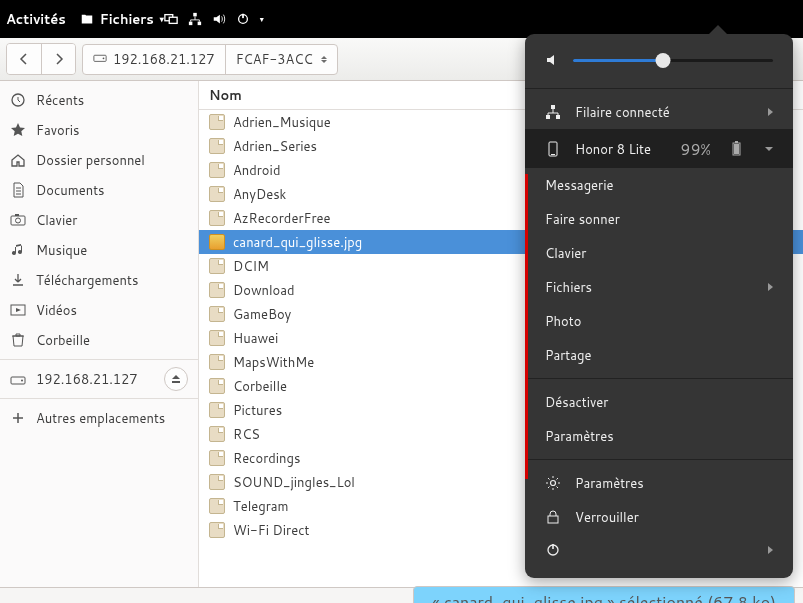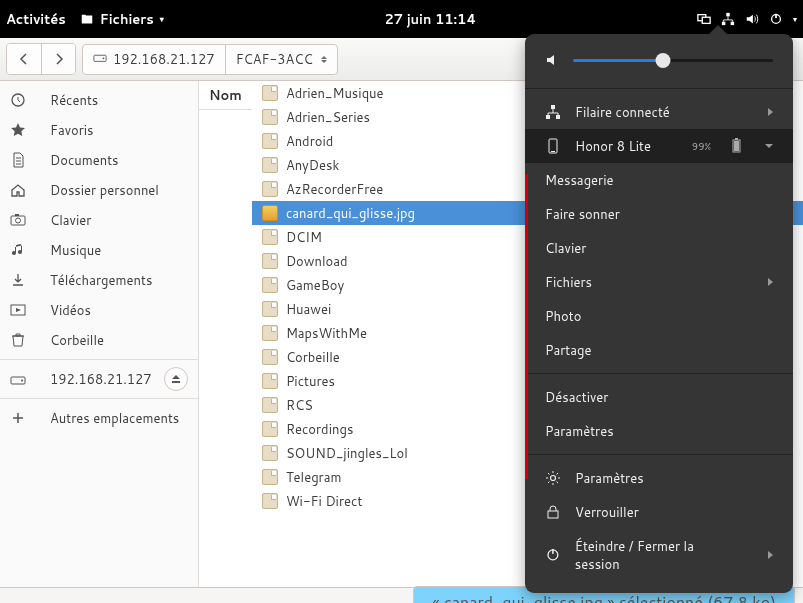--- a/index.html
+++ b/index.html
@@ -19,25 +19,25 @@
 .navbtn+.navbtn{border-left:1px solid #cfc8c4}
 .path{display:flex;align-items:center;border:1px solid #cfc8c4;border-radius:4px;height:31px;background:#fdfdfd;overflow:hidden}
 .pathseg{display:flex;align-items:center;padding:0 10px;gap:6px;height:100%}
 .pathseg+.pathseg{border-left:1px solid #cfc8c4}
 .carets{display:flex;flex-direction:column;gap:1px;margin-left:2px}
 .caret{width:0;height:0;border-left:3px solid transparent;border-right:3px solid transparent}
 .caret.up{border-bottom:3px solid #6d6d6d}
 .caret.dn{border-top:3px solid #6d6d6d}
 .content{display:flex;height:calc(603px - 26px - 43px - 28px)}
 .sidebar{width:199px;background:#fbfafa;border-right:1px solid #e1ddda;padding-top:4px}
-.sbitem{display:flex;align-items:center;gap:24px;padding:6px 10px;color:#2e2e2e}
+.sbitem{display:flex;align-items:center;gap:10px;padding:6px 10px;color:#2e2e2e}
 .sbitem.sep{border-top:1px solid #e1ddda;margin-top:4px;padding-top:10px;position:relative}
 .eject{position:absolute;right:10px;width:24px;height:24px;border:1px solid #cfc8c4;border-radius:12px;background:#fdfdfd;display:flex;align-items:center;justify-content:center}
 .sbi{width:16px;height:16px;display:inline-flex;align-items:center;justify-content:center}
-.main{flex:1;background:#fff;display:flex;flex-direction:row}
+.main{flex:1;background:#fff;display:flex;flex-direction:column}
 .colhead{height:29px;display:flex;align-items:center;padding:0 10px;font-weight:bold;border-bottom:1px solid #e1ddda;background:#fff;color:#2e2e2e}
 .flist{flex:1;overflow:auto}
 .frow{display:flex;align-items:center;padding:3px 10px;gap:8px}
 .frow.sel{background:#4a90d9}
 .frow.sel *{color:#fff}
 .fico{width:16px;height:16px;background:#e8dcc4;border:1px solid #c4b590;border-radius:2px;flex-shrink:0;position:relative}
 .fico::after{content:"";position:absolute;right:1px;top:1px;width:4px;height:4px;background:#fff;border-bottom:1px solid #c4b590;border-left:1px solid #c4b590}
 .fico.img{background:linear-gradient(#f0d060,#e8a030);border-color:#d09020}
 .fico.img::after{display:none}
 .statusbar{height:28px;border-top:1px solid #cfc8c4;display:flex;align-items:center;justify-content:flex-end;padding:0 8px;background:#f6f5f4}
@@ -47,21 +47,21 @@
 .vol{display:flex;align-items:center;gap:12px;padding:6px 20px 14px}
 .voltrack{flex:1;height:3px;background:#1a1a1a;border-radius:2px;position:relative}
 .volfill{position:absolute;left:0;top:0;height:100%;background:#2e7bd6;border-radius:2px}
 .volthumb{position:absolute;top:-6px;width:15px;height:15px;background:#e8e8e8;border-radius:50%;transform:translateX(-50%)}
 .prow{display:flex;align-items:center;gap:14px;padding:8px 20px}
 .prow.sel{background:#202020}
 .prow.sub{}
 .pico{width:16px;height:16px;display:inline-flex;align-items:center;justify-content:center}
 .pico svg{fill:#eee}
 .psp{flex:1}
-.batt{font-size:10px;color:#aaa;margin-right:4px}
+.batt{font-size:16px;color:#aaa;margin-right:4px}
 .chev{width:0;height:0;border-top:4px solid transparent;border-bottom:4px solid transparent;border-left:5px solid #999}
 .caret-d{width:0;height:0;border-left:4px solid transparent;border-right:4px solid transparent;border-top:4px solid #999}
 .divider{height:1px;background:#222;margin:6px 0}
 .redbar{position:absolute;left:0;top:140px;width:3px;height:305px;background:#d40000;z-index:102}
 </style>
 </head>
 <body>
 
 <div class="topbar">
   <div class="tb-left">
@@ -69,21 +69,20 @@
     <span class="tb-item">
       <span class="tb-ico">
           <svg viewBox="0 0 16 16">
             <path d="M2 3h4l1 1h7v9H2z"></path>
           </svg>
         </span>
       <span>Fichiers</span>
       <span style="font-size:8px">▾</span>
     </span>
   </div>
-  <div class="tb-center"><span>27 juin  11:14</span></div>
   <div class="tb-right">
     <span class="tb-ico">
         <svg viewBox="0 0 16 16">
           <rect x="1" y="3" width="9" height="7" fill="none" stroke="#fff" stroke-width="1.5"></rect>
           <rect x="6" y="6" width="9" height="7" fill="#000" stroke="#fff" stroke-width="1.5"></rect>
         </svg>
       </span>
     <span class="tb-ico">
         <svg viewBox="0 0 16 16">
           <rect x="6" y="1" width="4" height="4" fill="#fff"></rect>
@@ -155,33 +154,33 @@
         <span class="sbi">
           <svg viewBox="0 0 16 16">
             <path d="M8 1l2 4.5 5 .5-3.7 3.3 1 4.7L8 11.7 3.7 14l1-4.7L1 6l5-.5z" fill="#555"></path>
           </svg>
         </span>
         <span>Favoris</span>
       </div>
       <div class="sbitem">
         <span class="sbi">
           <svg viewBox="0 0 16 16">
+            <path d="M2 8l6-5 6 5v6H9v-4H7v4H2z" fill="none" stroke="#555" stroke-width="1.3"></path>
+          </svg>
+        </span>
+        <span>Dossier personnel</span>
+      </div>
+      <div class="sbitem">
+        <span class="sbi">
+          <svg viewBox="0 0 16 16">
             <path d="M4 1h6l3 3v11H4z" fill="none" stroke="#555"></path>
             <path d="M6 6h5M6 9h5M6 12h5" stroke="#555"></path>
           </svg>
         </span>
         <span>Documents</span>
-      </div>
-      <div class="sbitem">
-        <span class="sbi">
-          <svg viewBox="0 0 16 16">
-            <path d="M2 8l6-5 6 5v6H9v-4H7v4H2z" fill="none" stroke="#555" stroke-width="1.3"></path>
-          </svg>
-        </span>
-        <span>Dossier personnel</span>
       </div>
       <div class="sbitem">
         <span class="sbi">
           <svg viewBox="0 0 16 16">
             <rect x="1" y="4" width="14" height="9" rx="1" fill="none" stroke="#555"></rect>
             <circle cx="8" cy="8.5" r="2.5" fill="none" stroke="#555"></circle>
             <rect x="5" y="2" width="4" height="2" fill="#555"></rect>
           </svg>
         </span>
         <span>Clavier</span>
@@ -419,17 +418,16 @@
       </span>
     <span>Verrouiller</span>
   </div>
   <div class="prow">
     <span class="pico">
         <svg viewBox="0 0 16 16">
           <circle cx="8" cy="8" r="5" fill="none" stroke="#eee" stroke-width="1.3"></circle>
           <rect x="7.2" y="2" width="1.6" height="5"></rect>
         </svg>
       </span>
-    <span>Éteindre / Fermer la session</span>
     <span class="psp"></span>
       <span class="chev"></span>
   </div>
 </div>
 
 </body></html>

